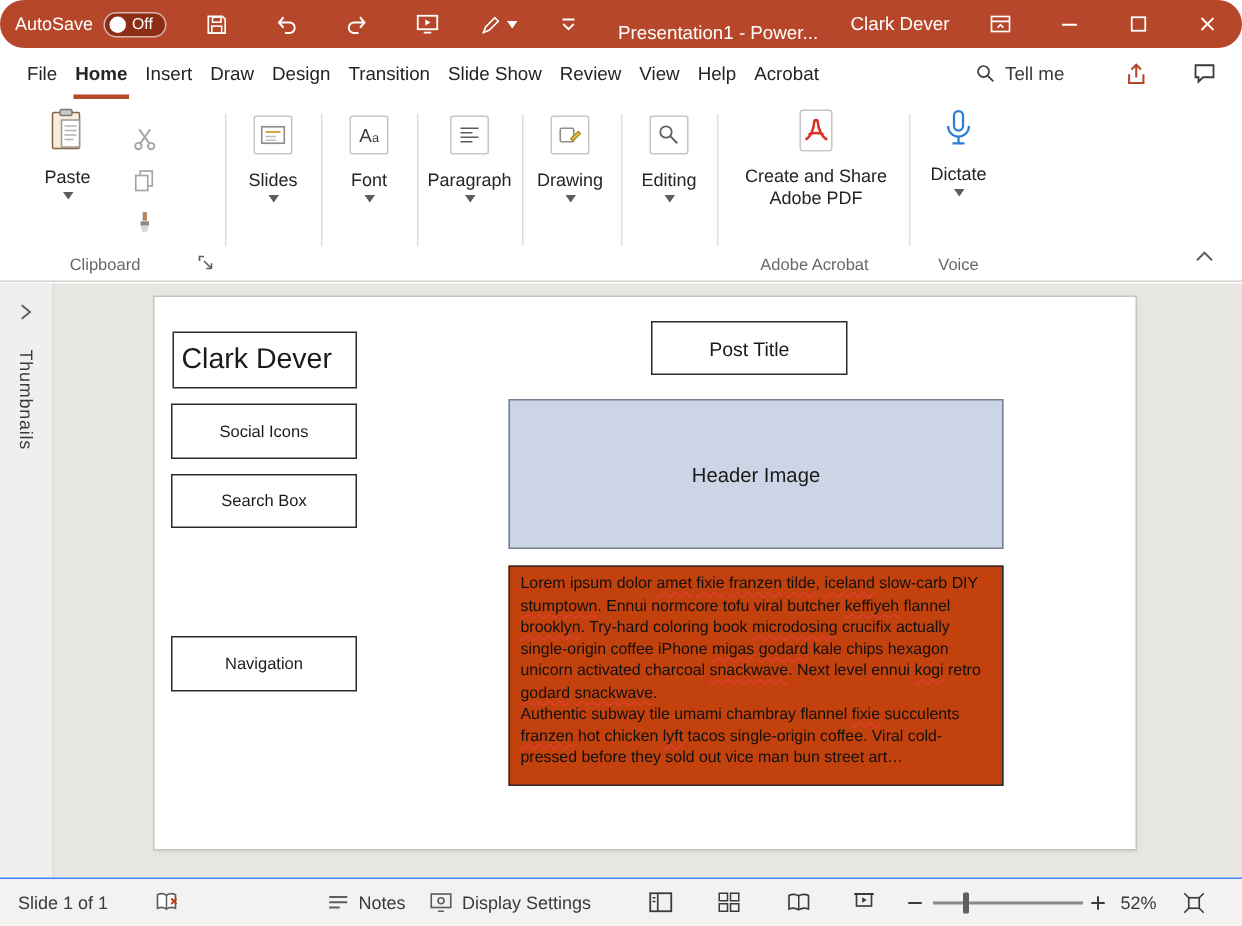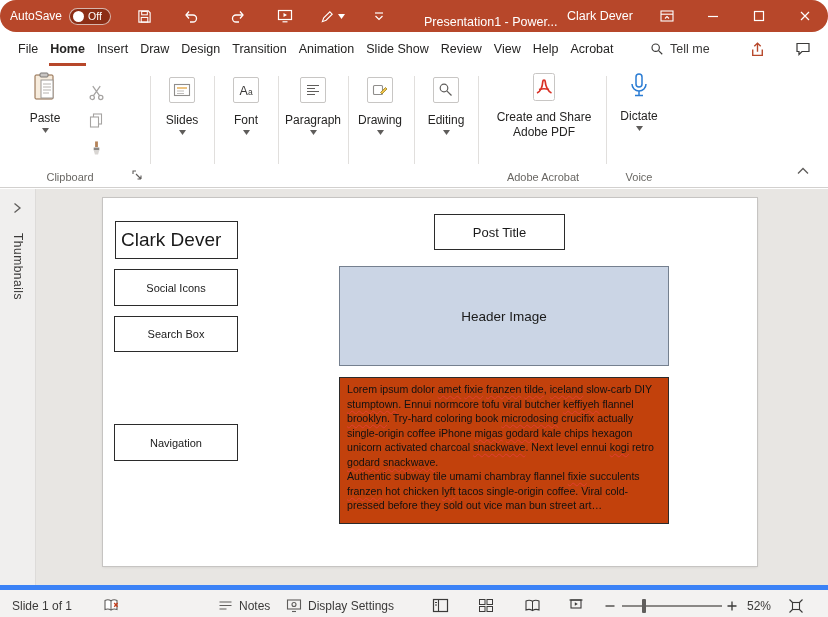--- a/index.html
+++ b/index.html
@@ -9,21 +9,21 @@
   svg { display:block; }
 
   
   #titlebar { position:absolute; top:0; left:0; right:0; height:32px; background:#B7472A; display:flex; align-items:center; color:#fff;border-radius:16px; }
   .tb-left { display:flex; align-items:center; padding-left:10px; }
   .tb-autosave-label { font-size:12px; }
   .autosave-toggle { display:flex; align-items:center; gap:4px; background:#8c2e16; border:1px solid rgba(255,255,255,.65); border-radius:9px; height:17px; padding:0 8px 0 3px; margin:0 10px 0 7px; }
   .autosave-knob { width:11px; height:11px; border-radius:50%; background:#fff; }
   .autosave-state { font-size:10.5px; color:#fff; }
   .tb-btn { width:47px; height:32px; display:flex; align-items:center; justify-content:center; gap:3px; }
-  .tb-title { position:absolute; left:412px; top:0; height:44px; display:flex; align-items:center; font-size:12.5px;margin-left:12px; }
+  .tb-title { position:absolute; left:412px; top:0; height:44px; display:flex; align-items:center; font-size:12.5px; }
   .tb-user { position:absolute; left:567px; top:0; height:32px; display:flex; align-items:center; font-size:12.5px; }
   .tb-right { position:absolute; right:0; top:0; display:flex; }
   .tb-winbtn { width:46px; height:32px; display:flex; align-items:center; justify-content:center; }
 
   
   #menubar { position:absolute; top:32px; left:0; right:0; height:34px; background:#fff; display:flex; padding-left:12px; }
   .menu-item { padding:0 6px; height:34px; line-height:34px; font-size:12.5px; color:#252423; position:relative; }
   .menu-item.active { font-weight:bold; }
   .menu-item.active::after { content:""; position:absolute; left:5px; right:5px; bottom:0; height:3px; background:#B7472A; }
   .tellme { position:absolute; left:650px; top:0; height:34px; display:flex; align-items:center; gap:6px; font-size:12.5px; color:#3b3a39; }
@@ -60,21 +60,21 @@
   .name-box { left:12px; top:23px; width:123px; height:38px; font-size:19px; justify-content:flex-start; padding-left:5px; }
   .post-title-box { left:331px; top:16px; width:131px; height:36px; font-size:13px; }
   .lb { left:11px; width:124px; height:37px; }
   .lb0 { top:71px; } .lb1 { top:118px; height:36px; } .lb2 { top:172px; } .lb3 { top:226px; }
   .header-img { position:absolute; left:236px; top:68px; width:330px; height:100px; background:#CBD5E5; border:1px solid #75808f; display:flex; align-items:center; justify-content:center; font-size:13.5px; color:#1a1a1a; }
   .body-box { position:absolute; left:236px; top:179px; width:330px; height:147px; border:1px solid #2b2b2b; background:#c2410c; padding:4px 7px; font-size:10.6px; line-height:1.37; color:#111; }
   .body-box p { margin:0; }
   .misspelled { text-decoration-line:underline; text-decoration-style:wavy; text-decoration-color:#e03c31; text-decoration-thickness:1px; text-underline-offset:2px; text-decoration-skip-ink:none; }
 
   
-  #statusbar { position:absolute; bottom:0; left:0; right:0; height:32px; background:#f3f2f1; border-top:5px solid #3b82f6; font-size:12px; color:#3b3a39; }
+  #statusbar { position:absolute; bottom:0; left:0; right:0; height:32px; background:#f3f2f1; border-top:1px solid #3b82f6; font-size:12px; color:#3b3a39; }
   #statusbar .sb-item { position:absolute; top:0; height:31px; display:flex; align-items:center; gap:6px; }
   .sb-slide-indicator { left:12px; }
   .sb-proof { left:103px; }
   .sb-notes { left:218px; }
   .sb-display { left:286px; }
   .sb-view0 { left:432px; } .sb-view1 { left:478px; } .sb-view2 { left:524px; } .sb-view3 { left:568px; }
   .sb-zoomout { left:604px; } .sb-zoomin { left:726px; }
   .sb-slider { left:622px; width:100px; }
   .slider-track { position:absolute; left:0; right:0; top:15px; height:2px; background:#8a8886; }
   .slider-thumb { position:absolute; left:20px; top:9px; width:4px; height:14px; background:#605e5c; border-radius:1px; }
@@ -182,21 +182,20 @@
   </div>
 </div>
 
 <div id="menubar">
   <span class="menu-item">File</span>
   <span class="menu-item active">Home</span>
   <span class="menu-item">Insert</span>
   <span class="menu-item">Draw</span>
   <span class="menu-item">Design</span>
   <span class="menu-item">Transition</span>
-  <span class="menu-item">Animation</span>
   <span class="menu-item">Slide Show</span>
   <span class="menu-item">Review</span>
   <span class="menu-item">View</span>
   <span class="menu-item">Help</span>
   <span class="menu-item">Acrobat</span>
   <div class="tellme">
     <span>
         <svg width="14" height="14" viewBox="0 0 16 16">
           <circle cx="6.5" cy="6.5" r="4.2" fill="none" stroke="#3b3a39" stroke-width="1.3"></circle>
           <path d="M9.8 9.8 L14 14" stroke="#3b3a39" stroke-width="1.3"></path>

